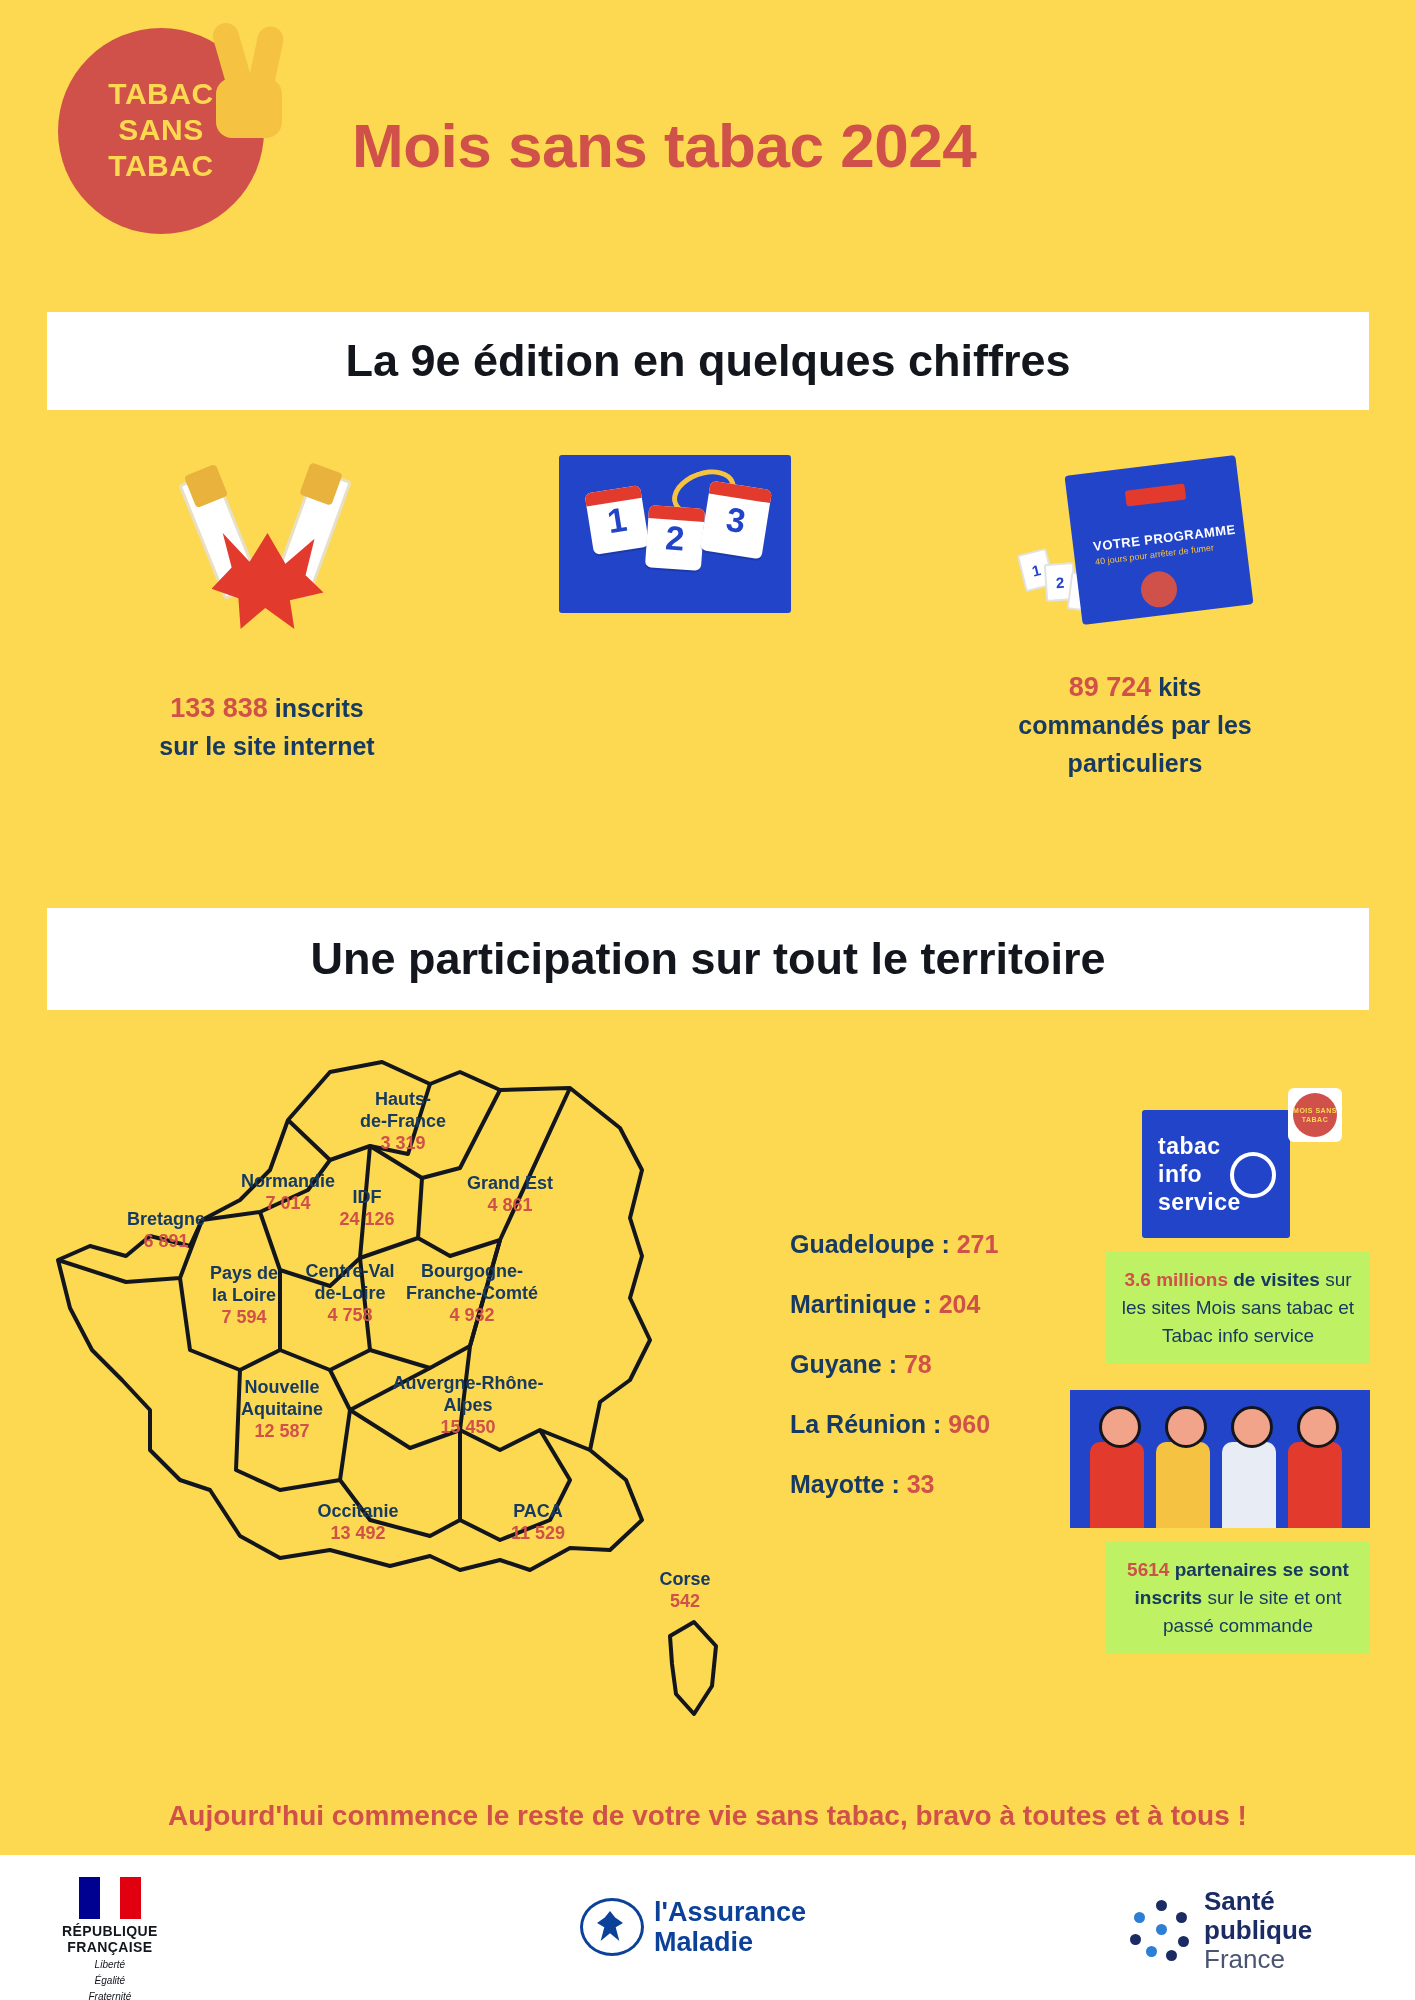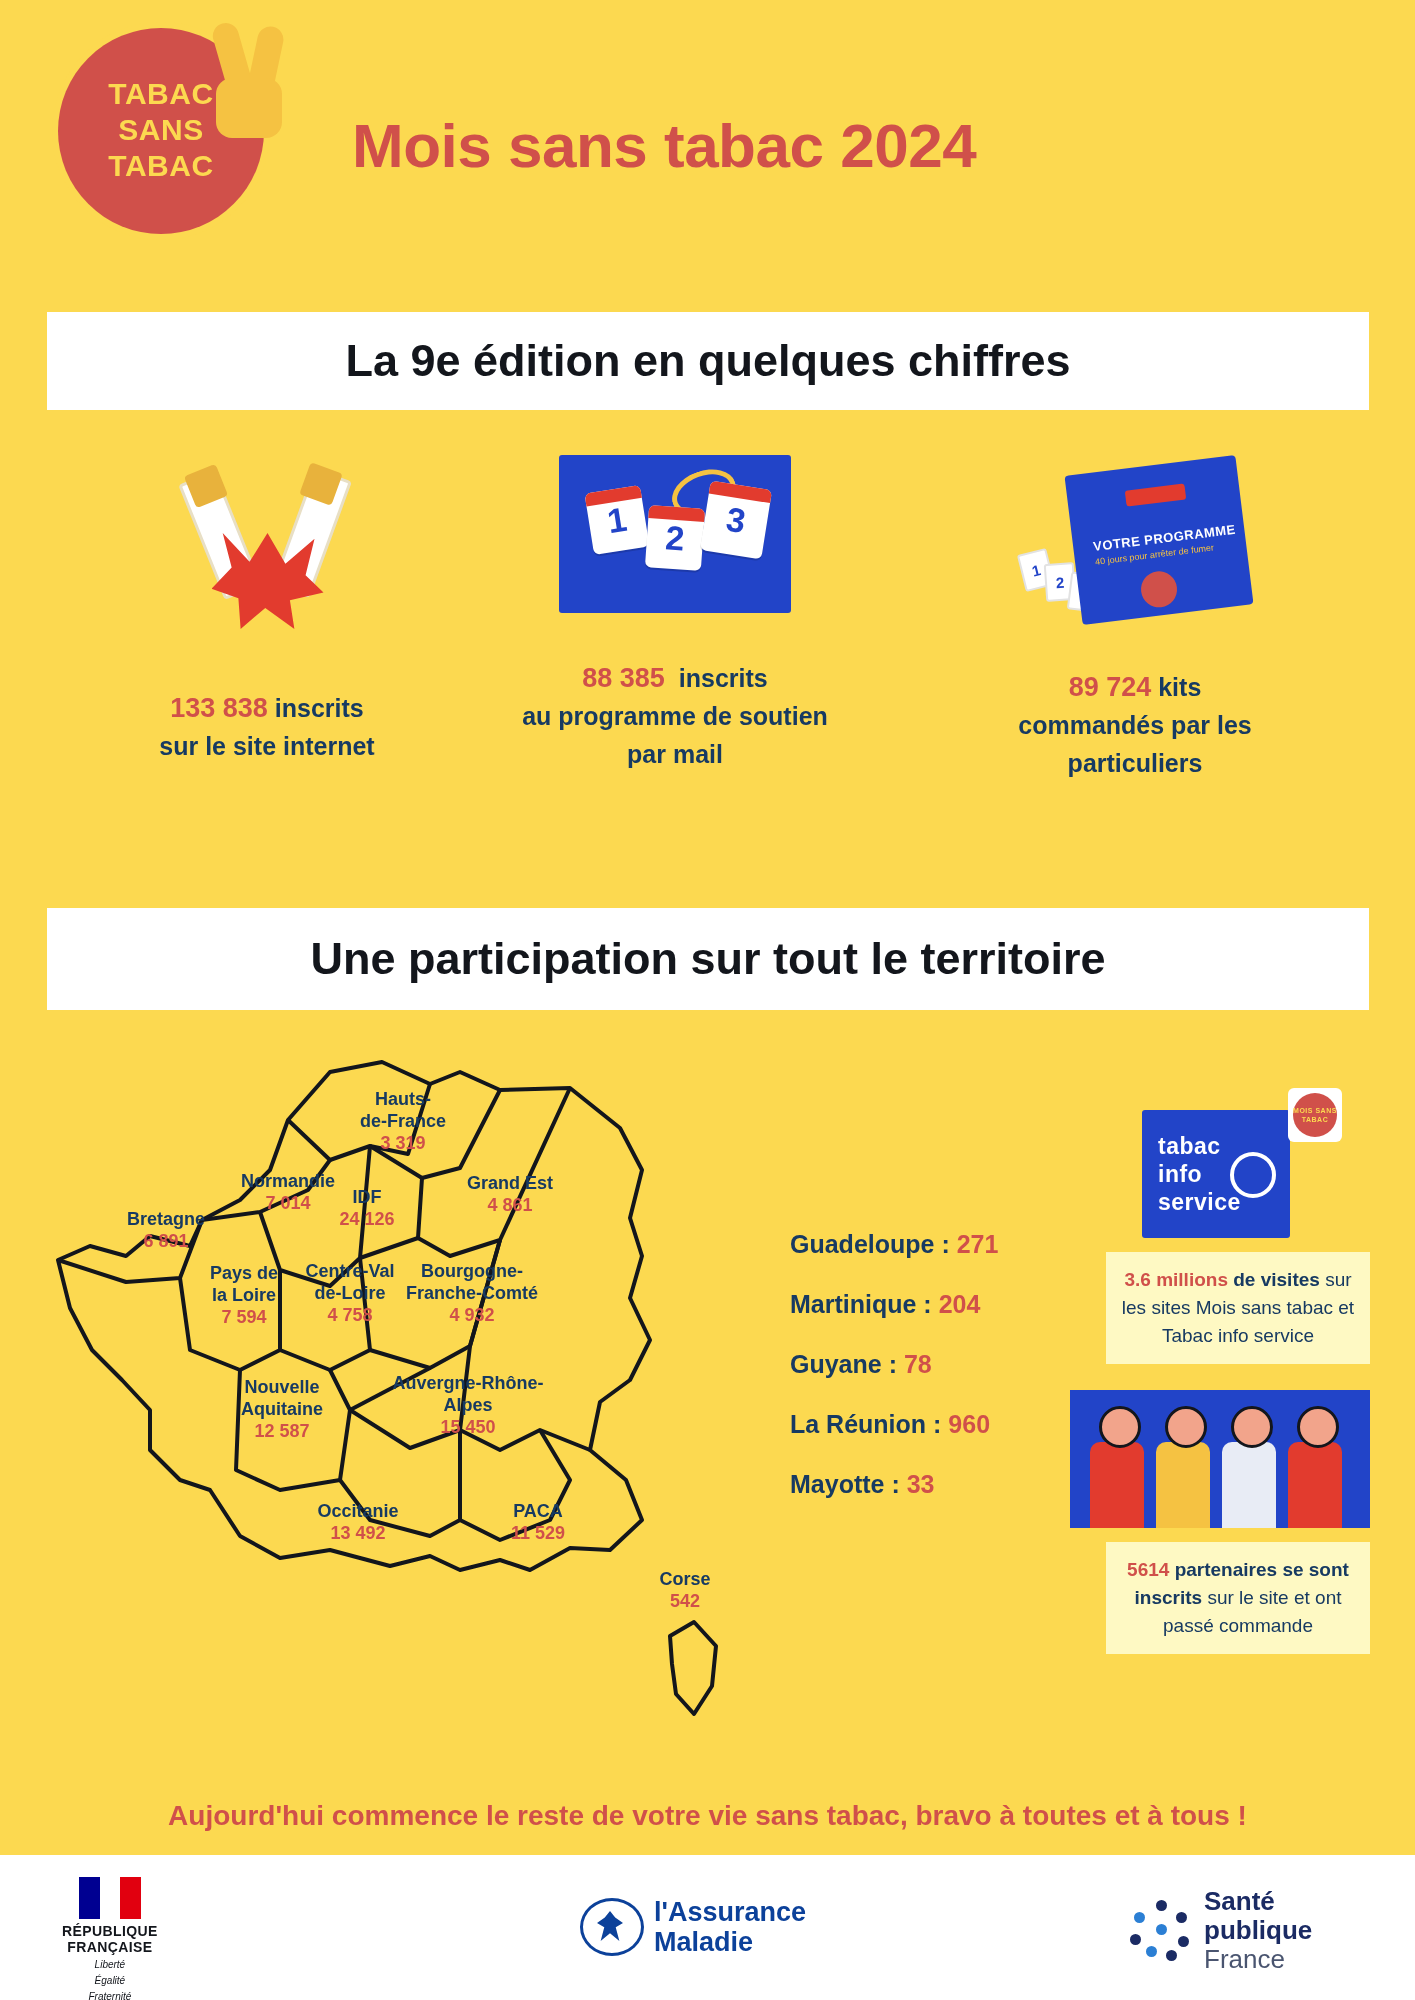--- a/index.html
+++ b/index.html
@@ -357,21 +357,21 @@
     color: #FCD950;
     font-size: 7px;
     font-weight: bold;
     line-height: 9px;
     display: flex;
     align-items: center;
     justify-content: center;
     text-align: center;
   }
   .white-card {
-    background: #fef9c3;
+    background: #bef264;
     padding: 14px 10px;
     text-align: center;
     color: #173A62;
     font-size: 19px;
     line-height: 28px;
     margin-top: 14px;
     margin-left: 36px;
   }
   .white-card b { font-weight: bold; }
   .white-card .accent { color: #D0504A; font-weight: bold; }
@@ -562,26 +562,20 @@
             <span>1</span>
           </span>
         <span class="card c2">
             <span class="top-bar"></span>
             <span>2</span>
           </span>
         <span class="card c3">
             <span class="top-bar"></span>
             <span>3</span>
           </span>
-      </div>
-      <div class="caption" style="margin-top:46px;">
-        <span class="num">88 385</span>
-        &nbsp;<span>inscrits</span><br>
-        <span>au programme de soutien</span><br>
-        <span>par mail</span>
       </div>
     </div>
 
     <div class="stat stat3">
       <div class="art art3">
         <span class="mini m1">
             <span>1</span>
           </span>
         <span class="mini m2">
             <span>2</span>

